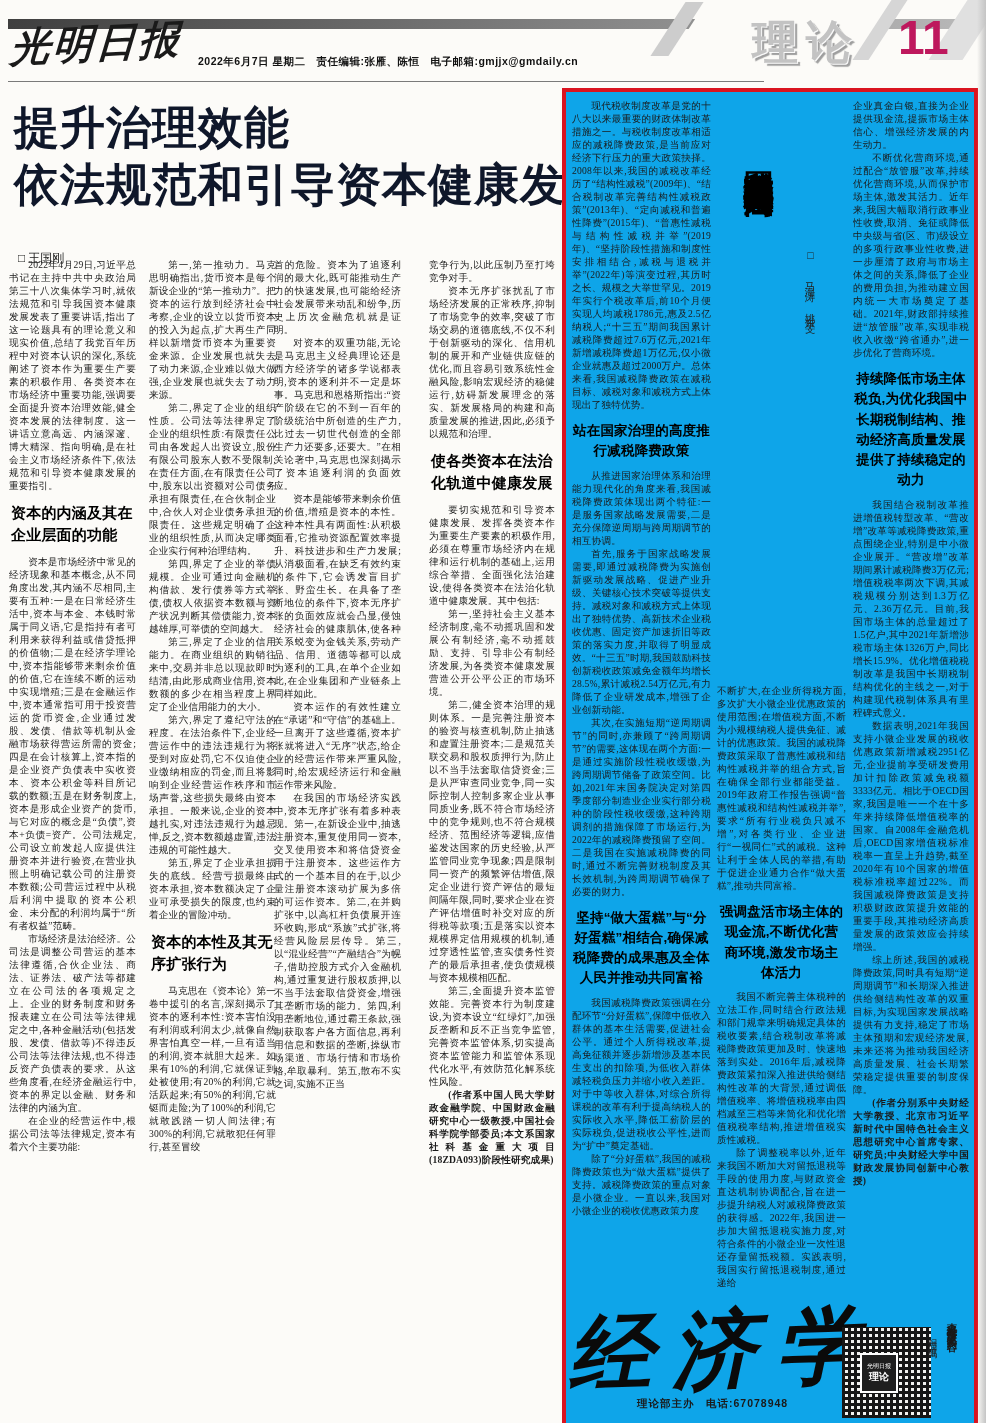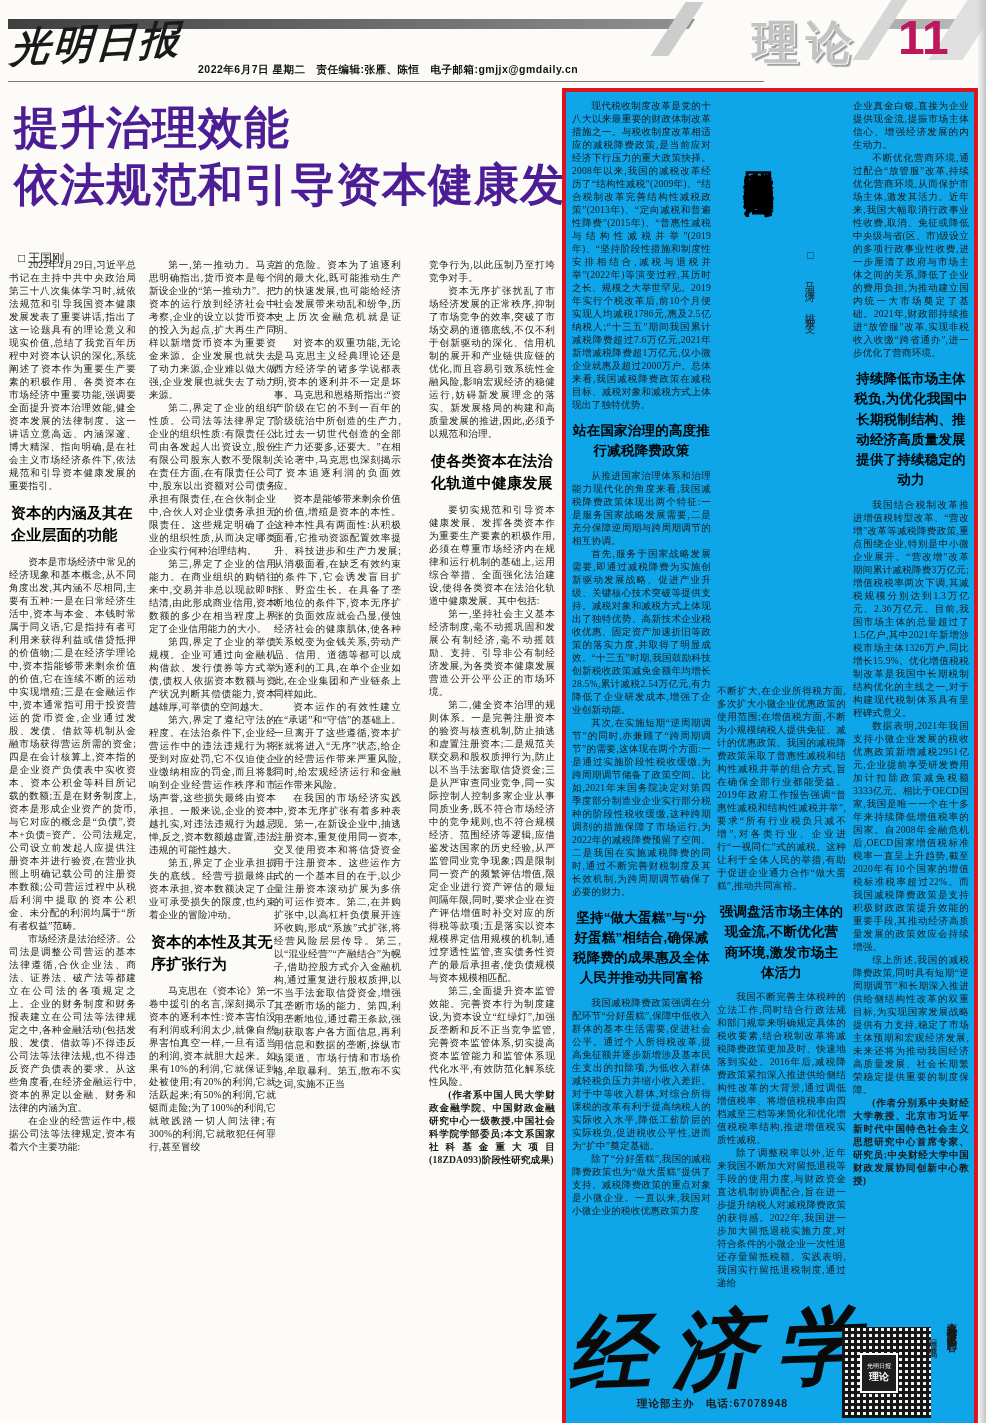--- a/index.html
+++ b/index.html
@@ -8,31 +8,31 @@
   
   .top-bar{position:absolute;left:8px;top:19px;width:962px;height:10px;
            background:linear-gradient(90deg,#3f3f3f,#8f8f8f 70%,#b9b9b9);}
   .slash{position:absolute;transform:skewX(-33deg);}
   .s-g1{left:668px;top:2px;width:18px;height:54px;background:#cdcdcd;}
   .s-white{left:688px;top:0;width:196px;height:60px;background:#fcfbf8;}
   .s-g2{left:872px;top:0;width:16px;height:60px;background:#d6d6d6;}
   .s-g3{left:948px;top:0;width:34px;height:60px;background:#e0e0e0;}
   .masthead-logo{position:absolute;left:10px;top:24px;font:900 40px/1 "Liberation Serif",serif;
                  font-style:italic;letter-spacing:3px;transform:rotate(-3deg) skewX(-6deg);}
-  .dateline{position:absolute;left:198px;top:64px;font:700 10.5px/1 "Liberation Sans",sans-serif;
+  .dateline{position:absolute;left:198px;top:56px;font:700 10.5px/1 "Liberation Sans",sans-serif;
             letter-spacing:.5px;color:#111;text-align:center;}
   .section-banner{position:absolute;left:752px;top:20px;font:900 46px/1 "Liberation Serif",serif;
                   letter-spacing:8px;color:#c3c3c3;text-shadow:1px 1px 0 #fafafa,3px 3px 1px #9e9e9e;}
   .page-number{position:absolute;left:898px;top:14px;font:700 48px/1 "Liberation Sans",sans-serif;color:#be185d;}
   .mast-rule{position:absolute;left:8px;top:81px;width:756px;height:1px;background:#7a7a7a;}
   .edge{position:absolute;right:0;top:0;width:9px;height:1423px;
         background:linear-gradient(90deg,rgba(201,201,201,0),#c4c4c4);}
   
   .headline{position:absolute;left:14px;top:100px;margin:0;font:900 45px/57px "Liberation Serif",serif;
-            letter-spacing:1px;color:#4c1d95;}
+            letter-spacing:1px;color:#0f172a;}
   .byline-left{position:absolute;left:18px;top:230px;font:400 12px/1 "Liberation Serif",serif;margin-top:22px;}
   .textflow{font-size:9.6px;line-height:13px;text-align:justify;letter-spacing:.2px;
             font-family:"Liberation Serif",serif;overflow:hidden;position:absolute;}
   .lcol{top:258px;height:1158px;}
   .c1{left:9px;width:127px;}  .c2{left:149px;width:127px;}
   .c3{left:274px;width:127px;}.c4{left:429px;width:126px;}
   .para{margin:0;text-indent:2em;}
   .para.ni{text-indent:0;}
   .note{font-weight:700;}
   .left-article-zone .subhead, .lcol .subhead{
@@ -92,22 +92,22 @@
     <div class="textflow lcol c1">
         <p class="para">2022年4月29日,习近平总书记在主持中共中央政治局第三十八次集体学习时,就依法规范和引导我国资本健康发展发表了重要讲话,指出了这一论题具有的理论意义和现实价值,总结了我党百年历程中对资本认识的深化,系统阐述了资本作为重要生产要素的积极作用、各类资本在市场经济中重要功能,强调要全面提升资本治理效能,健全资本发展的法律制度。这一讲话立意高远、内涵深邃、博大精深、指向明确,是在社会主义市场经济条件下,依法规范和引导资本健康发展的重要指引。</p>
         <h3 class="subhead">资本的内涵及其在企业层面的功能</h3>
         <p class="para">资本是市场经济中常见的经济现象和基本概念,从不同角度出发,其内涵不尽相同,主要有五种:一是在日常经济生活中,资本与本金、本钱时常属于同义语,它是指持有者可利用来获得利益或借贷抵押的价值物;二是在经济学理论中,资本指能够带来剩余价值的价值,它在连续不断的运动中实现增殖;三是在金融运作中,资本通常指可用于投资营运的货币资金,企业通过发股、发债、借款等机制从金融市场获得营运所需的资金;四是在会计核算上,资本指的是企业资产负债表中实收资本、资本公积金等科目所记载的数额;五是在财务制度上,资本是形成企业资产的货币,与它对应的概念是“负债”,资本+负债=资产。公司法规定,公司设立前发起人应提供注册资本并进行验资,在营业执照上明确记载公司的注册资本数额;公司营运过程中从税后利润中提取的资本公积金、未分配的利润均属于“所有者权益”范畴。</p>
         <p class="para">市场经济是法治经济。公司法是调整公司营运的基本法律遵循,合伙企业法、商法、证券法、破产法等都建立在公司法的各项规定之上。企业的财务制度和财务报表建立在公司法等法律规定之中,各种金融活动(包括发股、发债、借款等)不得违反公司法等法律法规,也不得违反资产负债表的要求。从这些角度看,在经济金融运行中,资本的界定以金融、财务和法律的内涵为宜。</p>
         <p class="para">在企业的经营运作中,根据公司法等法律规定,资本有着六个主要功能:</p>
       </div>
     <div class="textflow lcol c2">
         <p class="para">第一,第一推动力。马克思明确指出,货币资本是每个新设企业的“第一推动力”。把资本的运行放到经济社会中考察,企业的设立以货币资本的投入为起点,扩大再生产同样以新增货币资本为重要资金来源。企业发展也就失去了动力来源,企业难以做大做强,企业发展也就失去了动力来源。</p>
         <p class="para">第二,界定了企业的组织性质。公司法等法律界定了企业的组织性质:有限责任公司由各发起人出资设立,股份有限公司股东人数不受限制;在责任方面,在有限责任公司中,股东以出资额对公司债务承担有限责任,在合伙制企业中,合伙人对企业债务承担无限责任。这些规定明确了企业的组织性质,从而决定哪类企业实行何种治理结构。</p>
+        <p class="para">第四,界定了企业的举债规模。企业可通过向金融机构借款、发行债券等方式举债,债权人依据资本数额与资产状况判断其偿债能力,资本越雄厚,可举债的空间越大。</p>
         <p class="para">第三,界定了企业的信用能力。在商业组织的购销往来中,交易并非总以现款即时结清,由此形成商业信用,资本数额的多少在相当程度上界定了企业信用能力的大小。</p>
-        <p class="para">第四,界定了企业的举债规模。企业可通过向金融机构借款、发行债券等方式举债,债权人依据资本数额与资产状况判断其偿债能力,资本越雄厚,可举债的空间越大。</p>
         <p class="para">第六,界定了遵纪守法的程度。在法治条件下,企业经营运作中的违法违规行为将受到对应处罚,它不仅迫使企业缴纳相应的罚金,而且将影响到企业经营运作秩序和市场声誉,这些损失最终由资本承担。一般来说,企业的资本越扎实,对违法违规行为越忌惮,反之,资本数额越虚置,违法违规的可能性越大。</p>
         <p class="para">第五,界定了企业承担损失的底线。经营亏损最终由资本承担,资本数额决定了企业可承受损失的限度,也约束着企业的冒险冲动。</p>
         <h3 class="subhead">资本的本性及其无序扩张行为</h3>
         <p class="para">马克思在《资本论》第一卷中援引的名言,深刻揭示了资本的逐利本性:资本害怕没有利润或利润太少,就像自然界害怕真空一样,一旦有适当的利润,资本就胆大起来。如果有10%的利润,它就保证到处被使用;有20%的利润,它就活跃起来;有50%的利润,它就铤而走险;为了100%的利润,它就敢践踏一切人间法律;有300%的利润,它就敢犯任何罪行,甚至冒绞</p>
       </div>
     <div class="textflow lcol c3">
         <p class="para ni">首的危险。资本为了追逐利润的最大化,既可能推动生产力的快速发展,也可能给经济社会发展带来动乱和纷争,历史上历次金融危机就是证明。</p>
         <p class="para">对资本的双重功能,无论是马克思主义经典理论还是西方经济学的诸多学说都表明,资本的逐利并不一定是坏事。马克思和恩格斯指出:“资产阶级在它的不到一百年的阶级统治中所创造的生产力,比过去一切世代创造的全部生产力还要多,还要大。”在相关论著中,马克思也深刻揭示了资本追逐利润的负面效应。</p>
         <p class="para">资本是能够带来剩余价值的价值,增殖是资本的本性。这种本性具有两面性:从积极面看,它推动资源配置效率提升、科技进步和生产力发展;从消极面看,在缺乏有效约束的条件下,它会诱发盲目扩张、野蛮生长。在具备了垄断地位的条件下,资本无序扩张的负面效应就会凸显,侵蚀经济社会的健康肌体,使各种关系蜕变为金钱关系,劳动产品、信用、道德等都可以成为逐利的工具,在单个企业如此,在企业集团和产业链条上同样如此。</p>
         <p class="para">资本运作的有效性建立在“承诺”和“守信”的基础上。一旦离开了这些遵循,资本扩张就将进入“无序”状态,给企业的经营运作带来严重风险,同时,给宏观经济运行和金融运作带来风险。</p>

